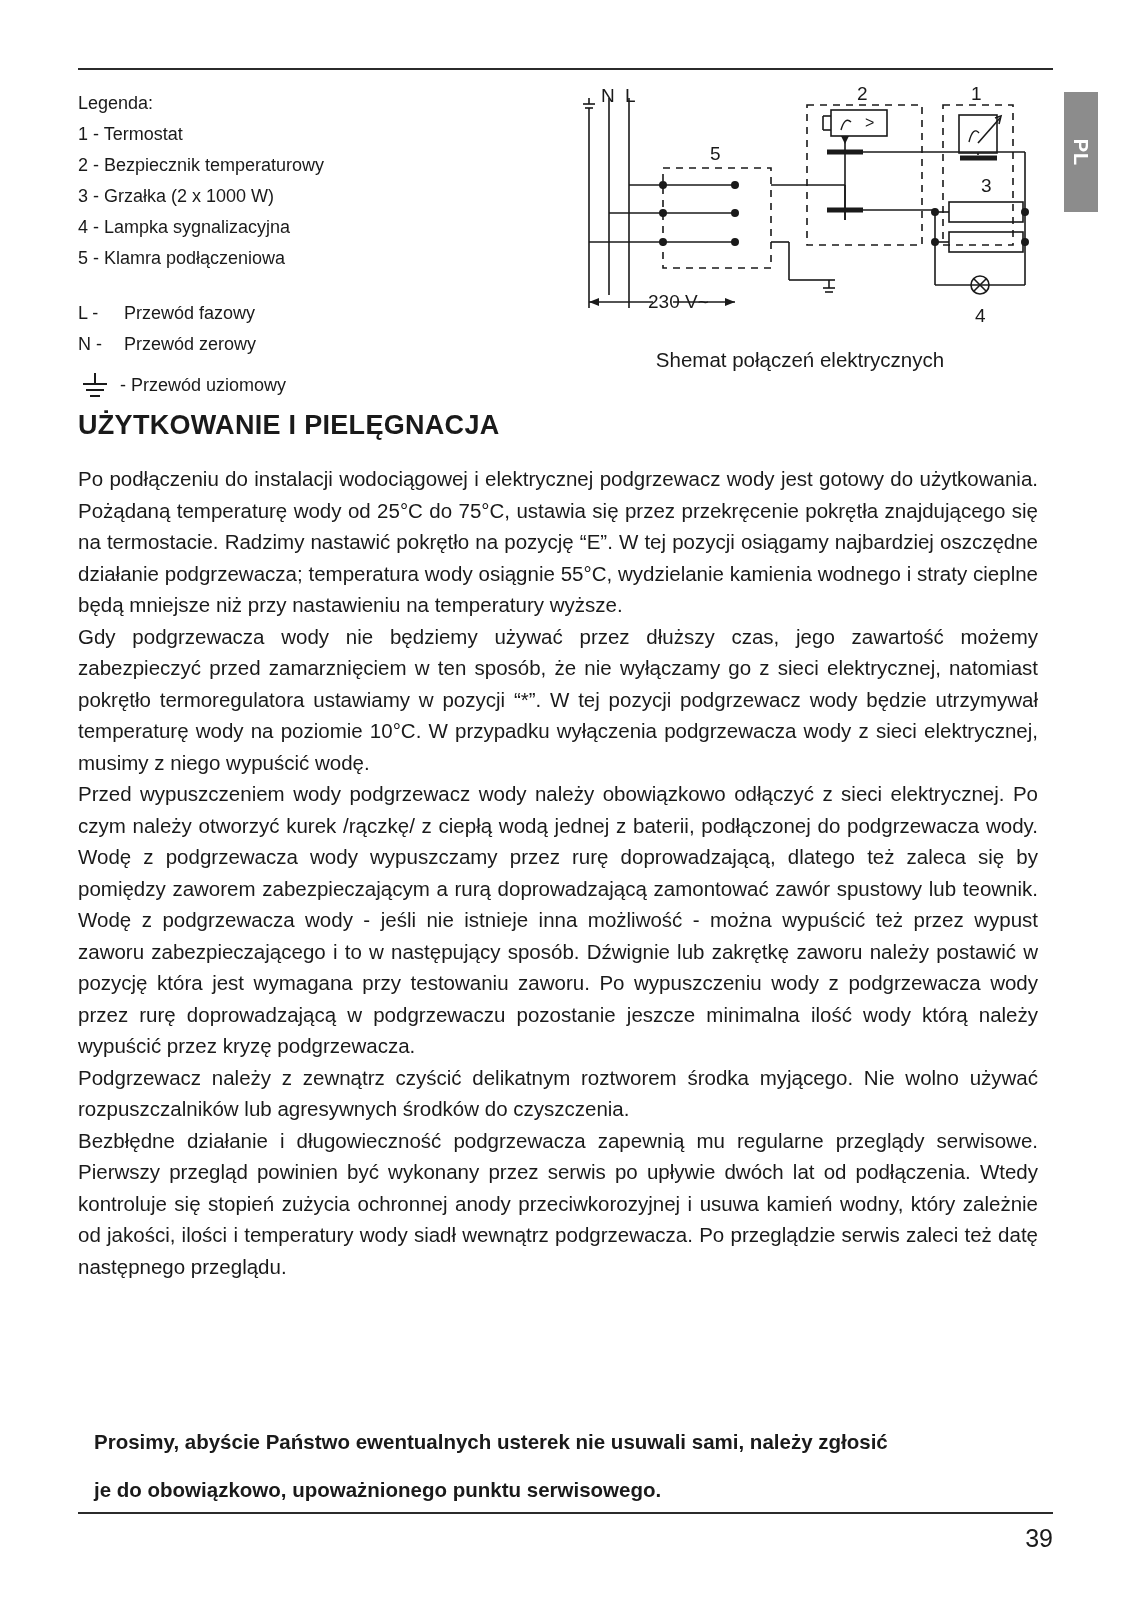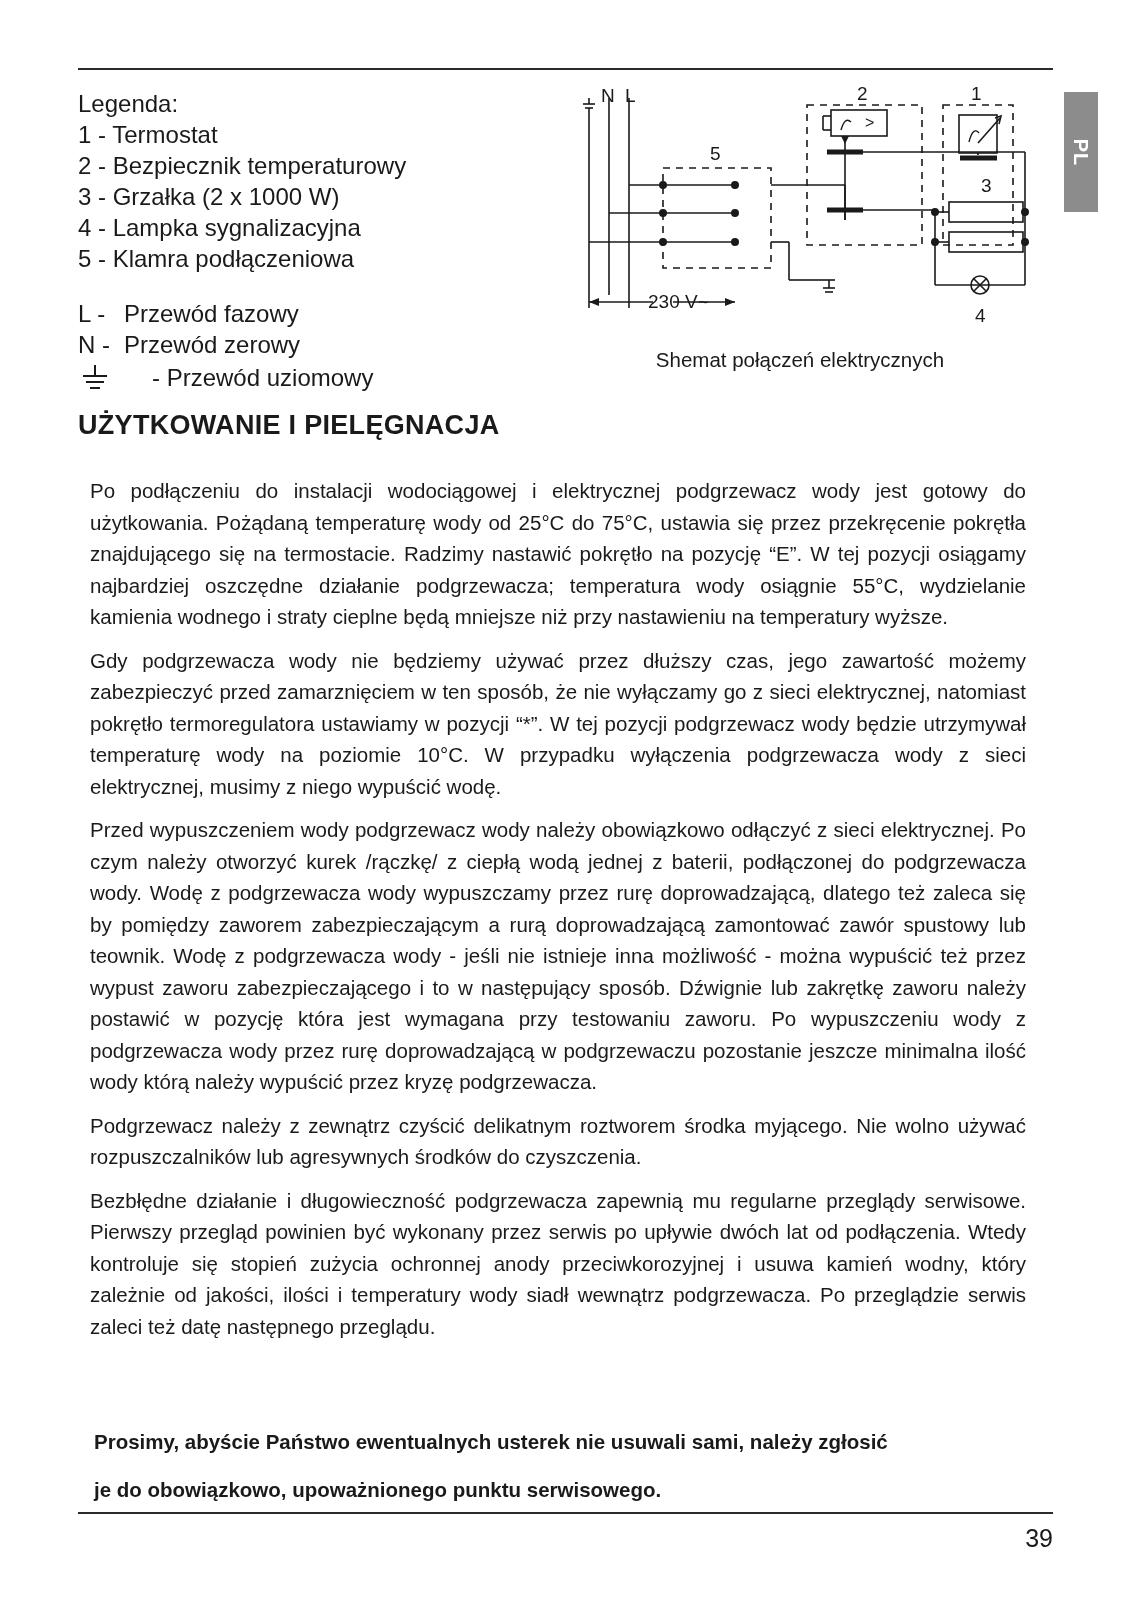--- a/index.html
+++ b/index.html
@@ -50,38 +50,37 @@
     letter-spacing: 1px;
     transform: rotate(90deg);
   }
 
   
   .legend {
     position: absolute;
     left: 78px;
     top: 88px;
     width: 430px;
-    font-size: 24px;
+    font-size: 18px;
     line-height: 31px;
   }
   .legend .ln { white-space: nowrap; }
   .legend .gap { height: 24px; }
   .legend .wirerow {
     display: flex;
     align-items: baseline;
   }
   .legend .wirerow .key {
     width: 46px;
     flex: 0 0 46px;
   }
   .earth-row {
     display: flex;
     align-items: center;
-    margin-top: 2px;
-    gap: 32px;
+    margin-top: 10px;
   }
   .earth-sym {
     width: 42px;
     flex: 0 0 42px;
     display: flex;
     justify-content: flex-start;
   }
 
   
   .schematic {
@@ -116,21 +115,21 @@
   .body {
     position: absolute;
     left: 78px;
     top: 463px;
     width: 960px;
     font-size: 20.5px;
     line-height: 31.5px;
     text-align: justify;
   }
   .body p {
-    margin: 12px;
+    margin: 0;
     text-align: justify;
     text-justify: inter-word;
   }
   .notice {
     position: absolute;
     left: 78px;
     top: 1410px;
     width: 960px;
     font-size: 20.5px;
     line-height: 31.5px;

